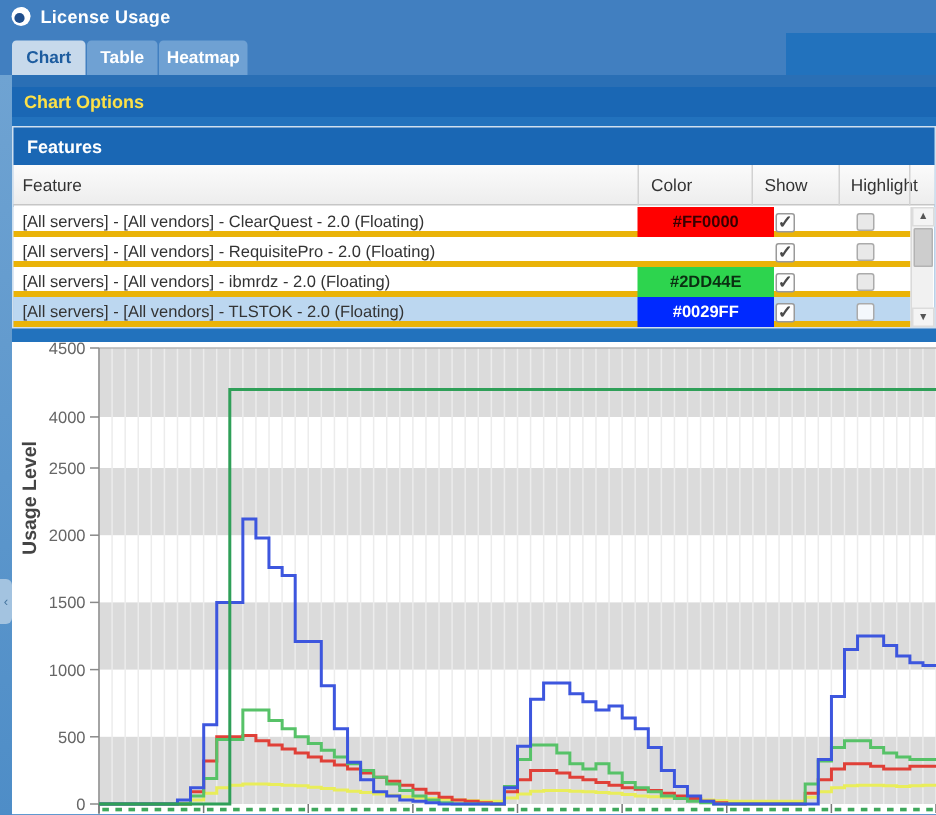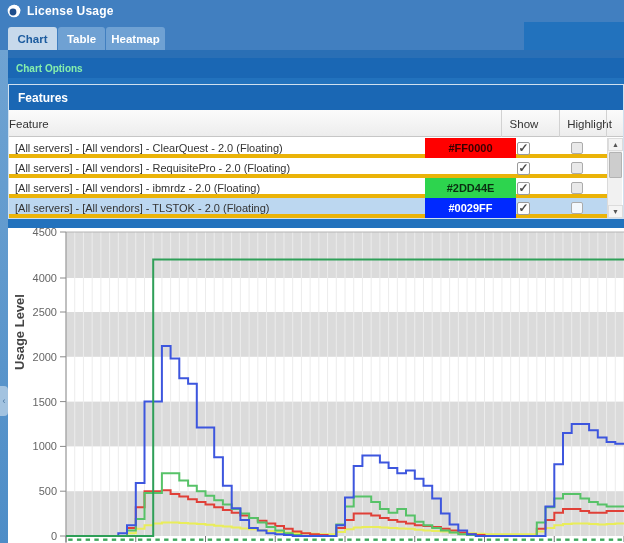--- a/index.html
+++ b/index.html
@@ -21,31 +21,31 @@
   .tab-divider{position:absolute;left:0;top:50px;width:624px;height:8px;background:#2A6FB5;}
 
   
   .left-strip{position:absolute;left:0;top:50px;width:8px;height:493px;
       background:linear-gradient(#6FA3D2,#4E8DC7);}
   .strip-handle{position:absolute;left:0px;top:336px;width:8px;height:30px;background:#A3C3E0;
       border-radius:0 4px 4px 0;color:#46759F;font-size:9px;display:flex;align-items:center;justify-content:center;}
 
   
   .chart-options{position:absolute;left:8px;top:58px;width:616px;height:20px;background:#1A67B4;
-      color:#86efac;font-size:10px;font-weight:bold;display:flex;align-items:center;padding-left:8px;}
+      color:#fde047;font-size:12px;font-weight:bold;display:flex;align-items:center;padding-left:8px;}
 
   
   .features-panel{position:absolute;left:8px;top:84px;width:616px;height:135px;background:#1A67B4;
       border:1px solid #CFE0EF;}
   .features-header{height:25px;color:#fff;font-size:12px;font-weight:bold;display:flex;align-items:center;padding-left:9px;}
   .ftable{position:absolute;left:0;top:25px;width:614px;height:108px;background:#FFFFFF;}
   .fhead{position:absolute;left:0;top:0;width:614px;height:27px;background:linear-gradient(#FBFBFB,#EDEDED);
       border-bottom:1px solid #C6C6C6;font-size:11.5px;color:#333;}
   .fhead .hcell{position:absolute;top:0;height:27px;display:flex;align-items:center;}
-  .hc-feature{left:0;width:416px;}
+  .hc-feature{left:0;width:416px;padding-left:6px;}
   .hc-color{left:416px;width:76px;border-left:1px solid #D2D2D2;padding-left:8px;}
   .hc-show{left:492px;width:45px;border-left:1px solid #D2D2D2;justify-content:center;}
   .hc-highlight{left:519px;width:60px;border-left:1px solid #D2D2D2;justify-content:center;margin-left:31px;}
   .hc-end{left:597px;width:17px;border-left:1px solid #D2D2D2;}
 
   #feature-rows{position:absolute;left:0;top:28px;width:598px;}
   .frow{position:relative;height:20px;border-bottom:4px solid #eab308;background:#fff;font-size:11px;color:#333;text-align:right;}
   .frow.selected{background:#BCD7F0;}
   .fcell-feature{position:absolute;left:6px;top:0;height:20px;display:flex;align-items:center;white-space:nowrap;}
   .fcell-color{position:absolute;left:416px;top:0;width:91px;height:20px;display:flex;align-items:center;justify-content:center;
@@ -96,20 +96,21 @@
     <div class="strip-handle">‹</div>
   </div>
 
   <div class="chart-options">Chart Options</div>
 
   <div class="features-panel">
     <div class="features-header">Features</div>
     <div class="ftable">
       <div class="fhead">
         <div class="hcell hc-feature">Feature</div>
+        <div class="hcell hc-color">Color</div>
         <div class="hcell hc-show">Show</div>
         <div class="hcell hc-highlight">Highlight</div>
         <div class="hcell hc-end"></div>
       </div>
       <div id="feature-rows">
           <div class="frow">
             <div class="fcell-feature">[All servers] - [All vendors] - ClearQuest - 2.0 (Floating)</div>
             <div class="fcell-color" style="background: rgb(255, 0, 0); color: rgba(0, 0, 0, 0.78);">#FF0000</div>
             <div class="fcell-show">
               <span class="cb">✓</span>

